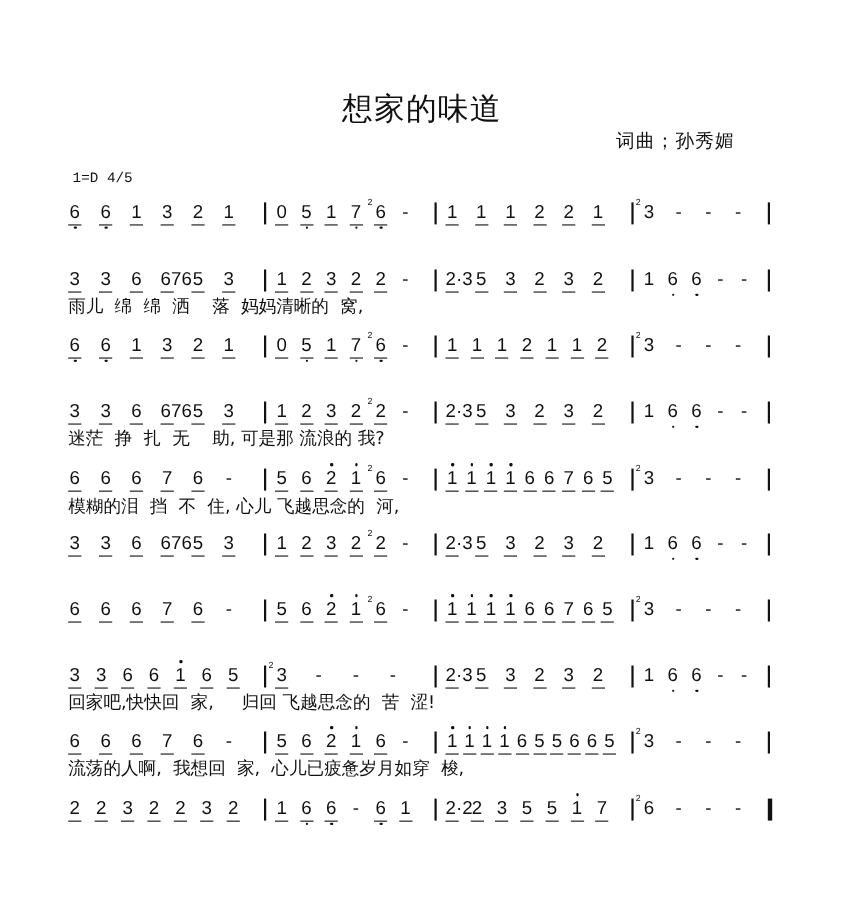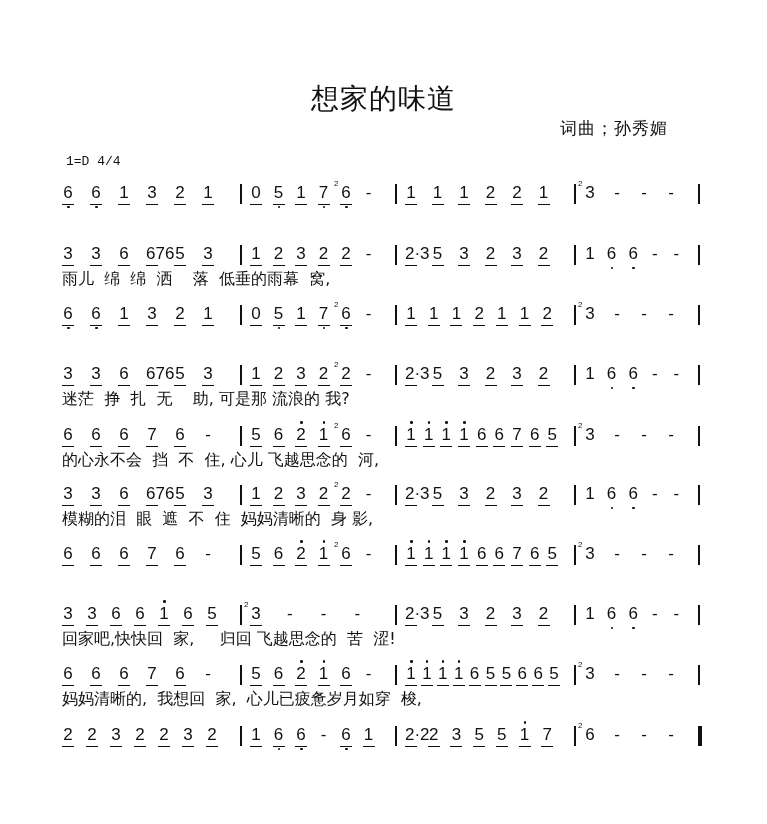--- a/index.html
+++ b/index.html
@@ -19,21 +19,21 @@
   .dott::before { content:""; position:absolute; left:5px; top:-3px; width:2.5px; height:2.5px; background:#111; border-radius:50%; }
   .bar { position:absolute; top:2px; width:1.5px; height:20px; background:#111; }
   .endbar { position:absolute; top:2px; width:4px; height:20px; background:#111; }
   .grace { position:absolute; top:-9px; font-size:8px; }
 </style>
 </head>
 <body>
 
 <div class="title">想家的味道</div>
 <div class="credit">词曲；孙秀媚</div>
-<div class="key">1=D 4/4</div>
+<div class="key">1=D 4/5</div>
 
 <div id="score">
     <div class="row" style="top: 170px;">
       <div class="notes">
         <span class="n dotb u1" style="left: 0px; width: 12px;">6</span>
         <span class="n dotb u1" style="left: 28px; width: 12px;">6</span>
         <span class="n u1" style="left: 56px; width: 12px;">1</span>
         <span class="n u1" style="left: 84px; width: 12px;">3</span>
         <span class="n u1" style="left: 112px; width: 12px;">2</span>
         <span class="n u1" style="left: 140px; width: 12px;">1</span>
@@ -82,21 +82,21 @@
         <span class="n" style="left: 522px; width: 12px;">1</span>
         <span class="n dotb" style="left: 543.6px; width: 12px;">6</span>
         <span class="n dotb" style="left: 565.2px; width: 12px;">6</span>
         <span class="n" style="left: 586.8px; width: 12px;">-</span>
         <span class="n" style="left: 608.4px; width: 12px;">-</span>
         <span class="bar" style="left: 178px;"></span>
         <span class="bar" style="left: 333px;"></span>
         <span class="bar" style="left: 512px;"></span>
         <span class="bar" style="left: 636px;"></span>
       </div>
-      <div class="lyric">雨儿  绵  绵  洒    落  低垂的雨幕  窝,</div>
+      <div class="lyric">雨儿  绵  绵  洒    落  妈妈清晰的  窝,</div>
     </div>
     <div class="row" style="top: 291px;">
       <div class="notes">
         <span class="n dotb u1" style="left: 0px; width: 12px;">6</span>
         <span class="n dotb u1" style="left: 28px; width: 12px;">6</span>
         <span class="n u1" style="left: 56px; width: 12px;">1</span>
         <span class="n u1" style="left: 84px; width: 12px;">3</span>
         <span class="n u1" style="left: 112px; width: 12px;">2</span>
         <span class="n u1" style="left: 140px; width: 12px;">1</span>
         <span class="n u1" style="left: 188px; width: 12px;">0</span>
@@ -179,21 +179,21 @@
         <span class="n u1" style="left: 484.333px; width: 12px;">5</span>
         <span class="n" style="left: 522px; width: 12px;"><span class="grace" style="left: -6px;">2</span>3</span>
         <span class="n" style="left: 549px; width: 12px;">-</span>
         <span class="n" style="left: 576px; width: 12px;">-</span>
         <span class="n" style="left: 603px; width: 12px;">-</span>
         <span class="bar" style="left: 178px;"></span>
         <span class="bar" style="left: 333px;"></span>
         <span class="bar" style="left: 512px;"></span>
         <span class="bar" style="left: 636px;"></span>
       </div>
-      <div class="lyric">的心永不会  挡  不  住, 心儿 飞越思念的  河,</div>
+      <div class="lyric">模糊的泪  挡  不  住, 心儿 飞越思念的  河,</div>
     </div>
     <div class="row" style="top: 471px;">
       <div class="notes">
         <span class="n u1" style="left: 0px; width: 12px;">3</span>
         <span class="n u1" style="left: 28px; width: 12px;">3</span>
         <span class="n u1" style="left: 56px; width: 12px;">6</span>
         <span class="n u1" style="left: 84px; width: 12px;">676</span>
         <span class="n u1" style="left: 112px; width: 12px;">5</span>
         <span class="n u1" style="left: 140px; width: 12px;">3</span>
         <span class="n u1" style="left: 188px; width: 12px;">1</span>
@@ -211,21 +211,20 @@
         <span class="n" style="left: 522px; width: 12px;">1</span>
         <span class="n dotb" style="left: 543.6px; width: 12px;">6</span>
         <span class="n dotb" style="left: 565.2px; width: 12px;">6</span>
         <span class="n" style="left: 586.8px; width: 12px;">-</span>
         <span class="n" style="left: 608.4px; width: 12px;">-</span>
         <span class="bar" style="left: 178px;"></span>
         <span class="bar" style="left: 333px;"></span>
         <span class="bar" style="left: 512px;"></span>
         <span class="bar" style="left: 636px;"></span>
       </div>
-      <div class="lyric">模糊的泪  眼  遮  不  住  妈妈清晰的  身 影,</div>
     </div>
     <div class="row" style="top: 531px;">
       <div class="notes">
         <span class="n u1" style="left: 0px; width: 12px;">6</span>
         <span class="n u1" style="left: 28px; width: 12px;">6</span>
         <span class="n u1" style="left: 56px; width: 12px;">6</span>
         <span class="n u1" style="left: 84px; width: 12px;">7</span>
         <span class="n u1" style="left: 112px; width: 12px;">6</span>
         <span class="n" style="left: 140px; width: 12px;">-</span>
         <span class="n u1" style="left: 188px; width: 12px;">5</span>
@@ -310,21 +309,21 @@
         <span class="n u1" style="left: 486.1px; width: 12px;">5</span>
         <span class="n" style="left: 522px; width: 12px;"><span class="grace" style="left: -6px;">2</span>3</span>
         <span class="n" style="left: 549px; width: 12px;">-</span>
         <span class="n" style="left: 576px; width: 12px;">-</span>
         <span class="n" style="left: 603px; width: 12px;">-</span>
         <span class="bar" style="left: 178px;"></span>
         <span class="bar" style="left: 333px;"></span>
         <span class="bar" style="left: 512px;"></span>
         <span class="bar" style="left: 636px;"></span>
       </div>
-      <div class="lyric">妈妈清晰的,  我想回  家,  心儿已疲惫岁月如穿  梭,</div>
+      <div class="lyric">流荡的人啊,  我想回  家,  心儿已疲惫岁月如穿  梭,</div>
     </div>
     <div class="row" style="top: 712px;">
       <div class="notes">
         <span class="n u1" style="left: 0px; width: 12px;">2</span>
         <span class="n u1" style="left: 24px; width: 12px;">2</span>
         <span class="n u1" style="left: 48px; width: 12px;">3</span>
         <span class="n u1" style="left: 72px; width: 12px;">2</span>
         <span class="n u1" style="left: 96px; width: 12px;">2</span>
         <span class="n u1" style="left: 120px; width: 12px;">3</span>
         <span class="n u1" style="left: 144px; width: 12px;">2</span>

